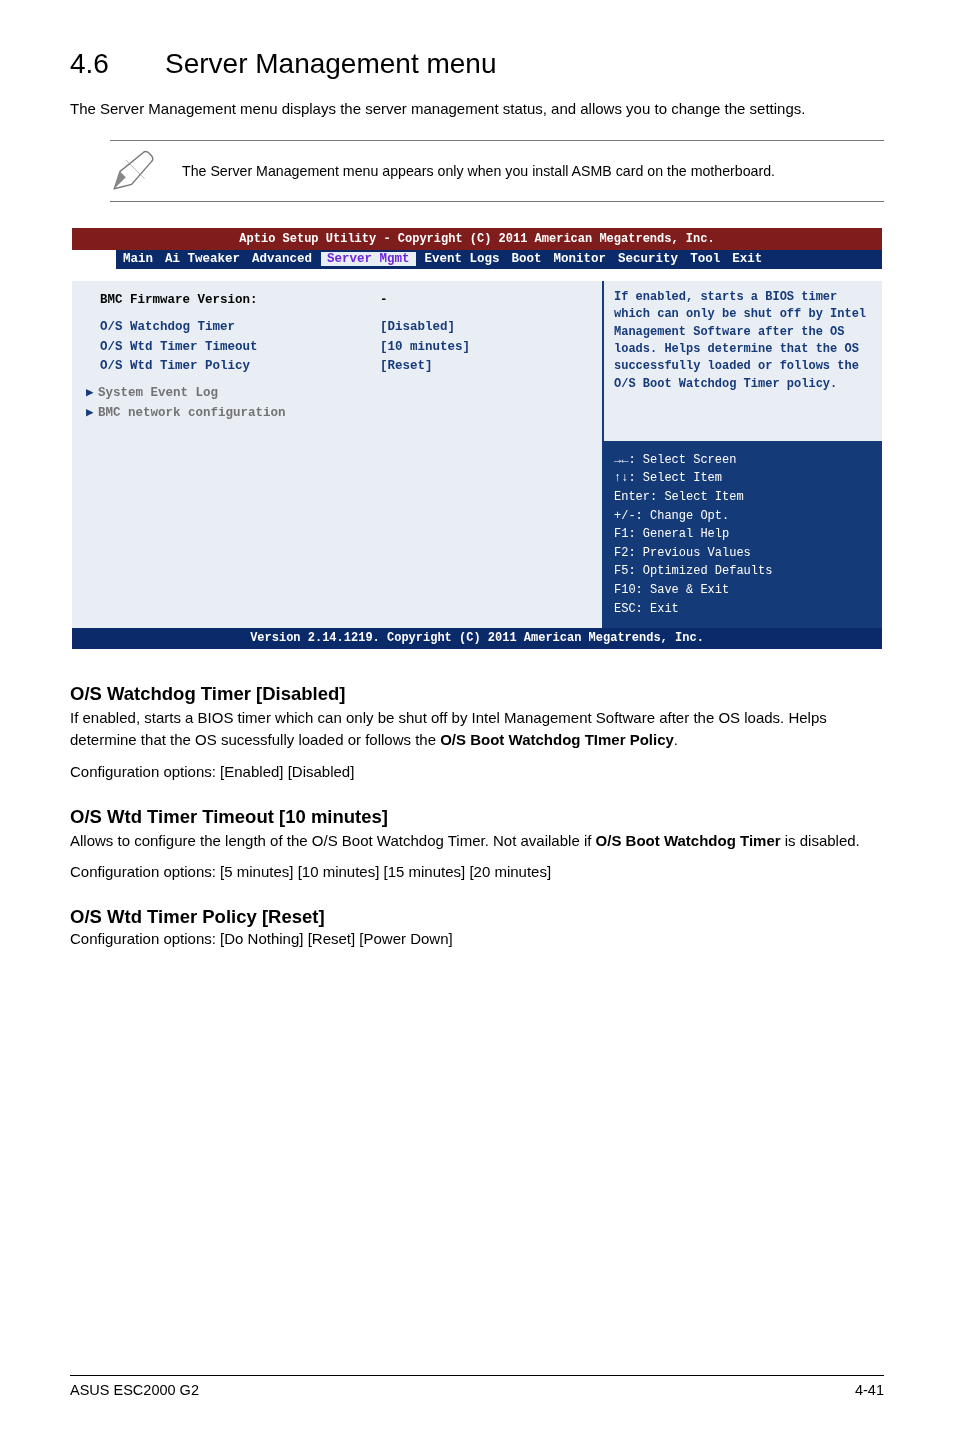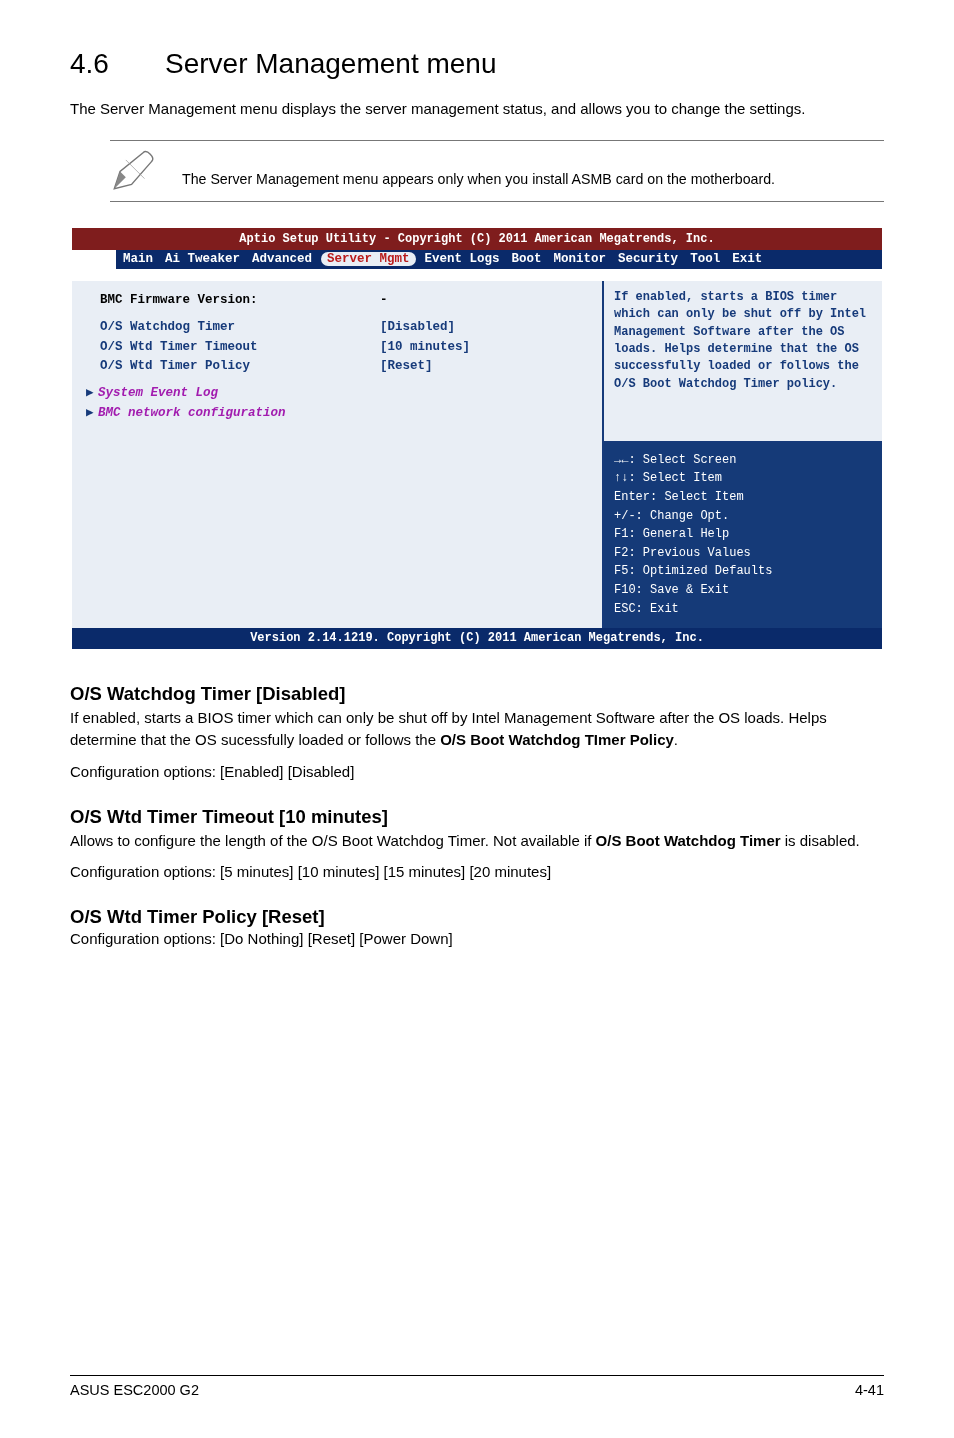--- a/index.html
+++ b/index.html
@@ -23,21 +23,21 @@
   .intro {
     font-size: 15px;
     line-height: 1.45;
     margin-bottom: 20px;
   }
   .note-block {
     border-top: 1px solid #777;
     border-bottom: 1px solid #777;
     padding: 10px 0 10px 0;
     display: flex;
-    align-items: flex-end;
+    align-items: center;
     margin-bottom: 26px;
     margin-left: 40px;
   }
   .note-icon {
     width: 54px; height: 40px;
     flex: 0 0 54px;
     margin-right: 18px;
     position: relative;
   }
   .note-icon svg { width: 46px; height: 46px; margin-top:-4px; }
@@ -63,44 +63,43 @@
     font-weight: bold;
     font-size: 12.5px;
     padding: 2px 4px 3px 4px;
     display: flex;
     gap: 6px;
     margin-left: 44px;
   }
   .bios-menubar span { padding: 0 3px; }
   .bios-menubar .sel {
     background: #e9eef5;
-    color: #b91c1c;
+    color: #6d28d9;
     padding: 0 6px;
-    border-radius: 7px;
   }
   .bios-body {
     display: flex;
     border-bottom: none;
     margin-top: 12px;
   }
   .bios-left {
     flex: 1;
     background: #e9eef5;
     padding: 10px 14px 18px 14px;
     font-size: 12.5px;
     font-weight: bold;
     line-height: 1.55;
     min-height: 300px;
   }
   .bios-left .row { display:flex; }
   .bios-left .lbl { color:#163a7a; width:280px; }
   .bios-left .val { color:#163a7a; }
   .bios-left .static-lbl { color:#000; width:280px;}
   .bios-left .static-val { color:#000;}
-  .bios-left .sub { color:#a21caf;font-style:italic; }
+  .bios-left .sub { color:#737373; }
   .bios-left .tri { color:#163a7a; display:inline-block; width:12px;}
   .bios-right {
     width: 280px;
     background: #e9eef5;
     border-left: 2px solid #163a7a;
     display: flex;
     flex-direction: column;
   }
   .bios-right-top {
     padding: 8px 10px 8px 10px;

